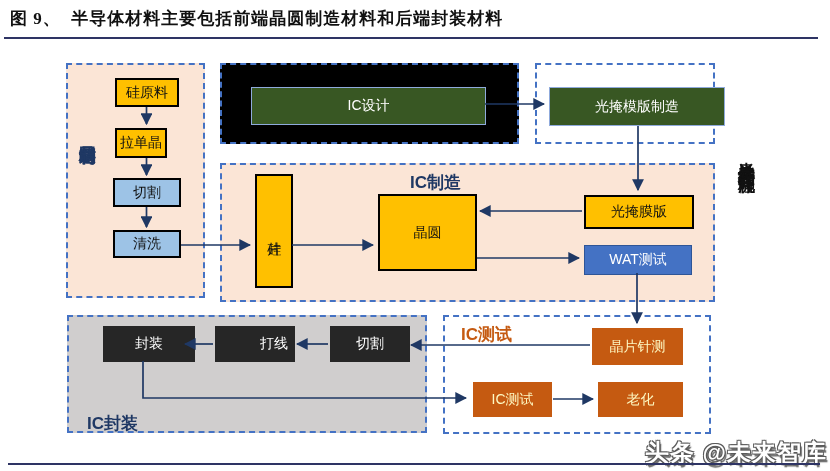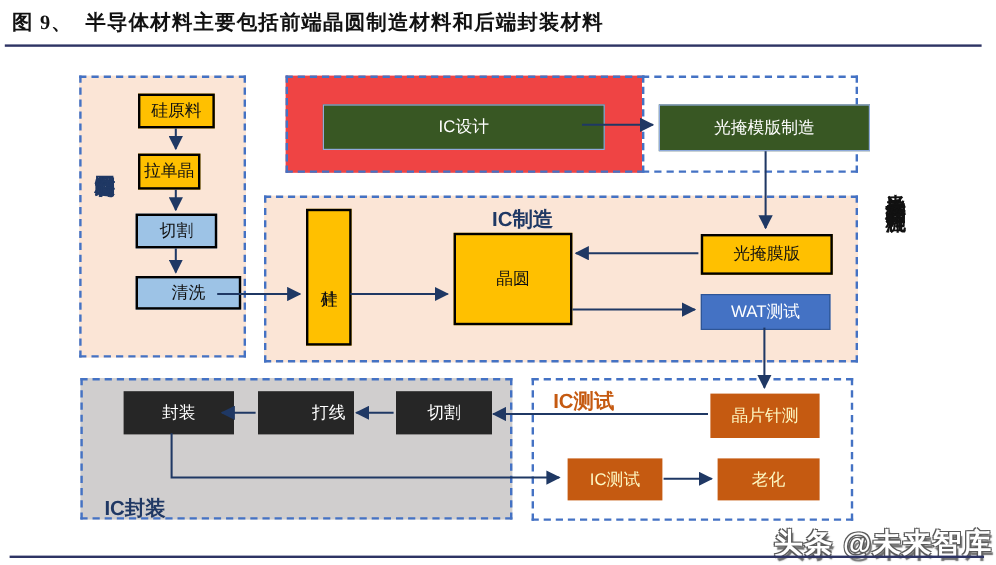--- a/index.html
+++ b/index.html
@@ -10,21 +10,21 @@
   .title{
     position:absolute;left:10px;top:7px;width:810px;
     font-size:17px;font-weight:bold;color:#111;letter-spacing:1px;white-space:pre;
     font-family:"Liberation Serif","DejaVu Serif",serif;
   }
   .title-underline{position:absolute;left:4px;top:37px;width:814px;height:2px;background:var(--underline,#2E3464);}
   .bottom-rule{position:absolute;left:8px;top:463px;width:812px;height:2px;background:var(--underline,#2E3464);}
 
   .group{position:absolute;border:2px dashed var(--dashed-border,#4472C4);box-sizing:border-box;}
   .g-wafer{left:66px;top:63px;width:139px;height:235px;background:var(--peach-bg,#FBE5D6);}
-  .g-design{left:238px;top:63px;width:299px;height:81px;background:#ef4444;}
+  .g-design{left:220px;top:63px;width:299px;height:81px;background:#000000;}
   .g-mask{left:535px;top:63px;width:180px;height:81px;background:#fff;}
   .g-fab{left:220px;top:163px;width:495px;height:139px;background:var(--peach-bg,#FBE5D6);}
   .g-pkg{left:67px;top:315px;width:360px;height:118px;background:var(--gray-bg,#D0CECE);}
   .g-test{left:443px;top:315px;width:268px;height:119px;background:#fff;}
 
   .node{
     position:absolute;display:flex;align-items:center;justify-content:center;
     font-size:14px;color:#111;box-sizing:border-box;text-align:center;line-height:1.1;
   }
   .n-yellow{background:var(--yellow,#FFC000);border:2.5px solid #000;}
@@ -57,21 +57,21 @@
 <div class="canvas">
 
   <div class="title">图 9、  半导体材料主要包括前端晶圆制造材料和后端封装材料</div>
   <div class="title-underline"></div>
 
   <div class="group g-wafer">
     <div class="glabel vtext" style="left:8px;top:68px;height:100px;">晶圆材料制造</div>
     <div class="node n-yellow" style="left:47px;top:13px;width:64px;height:29px;">硅原料</div>
     <div class="node n-yellow" style="left:47px;top:63px;width:52px;height:30px;text-align:right;">拉单晶</div>
     <div class="node n-lblue" style="left:45px;top:113px;width:68px;height:29px;">切割</div>
-    <div class="node n-lblue" style="left:45px;top:165px;width:88px;height:28px;">清洗</div>
+    <div class="node n-lblue" style="left:45px;top:165px;width:68px;height:28px;">清洗</div>
   </div>
 
   <div class="group g-design">
     <div class="node n-green" style="left:29px;top:22px;width:235px;height:38px;">IC设计</div>
   </div>
 
   <div class="group g-mask">
     <div class="node n-green" style="left:12px;top:22px;width:176px;height:39px;">光掩模版制造</div>
   </div>
 

